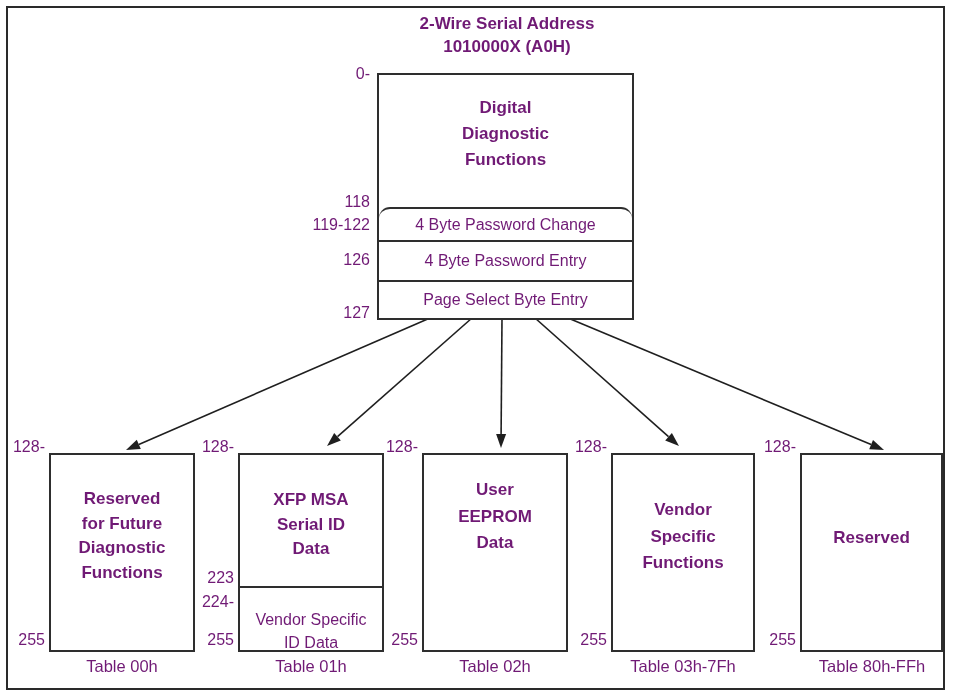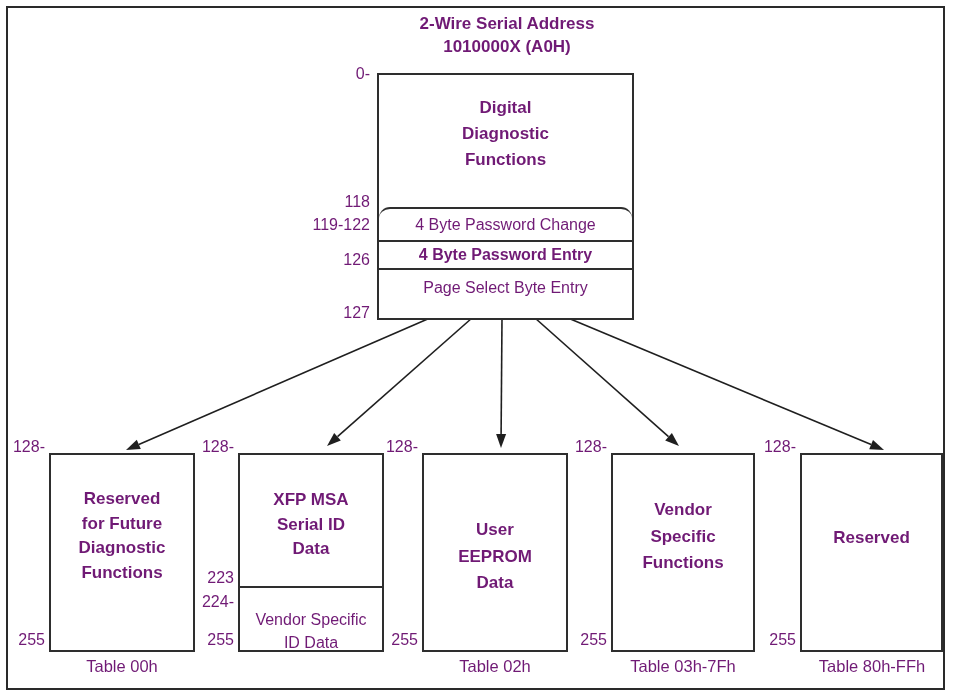--- a/index.html
+++ b/index.html
@@ -25,21 +25,21 @@
   .sec { box-sizing:border-box; }
   .sec-ddf {
     height:132px; text-align:center; font-weight:bold; font-size:17px;
     line-height:26px; padding-top:20px;
   }
   .row {
     display:flex; align-items:center; justify-content:center;
     border-top:2px solid #2e2e2e; font-size:16px; white-space:nowrap;
   }
   .row-1 { height:33px;border-radius:11px; }
-  .row-2 { height:28px;font-weight:bold; }
+  .row-2 { height:40px; }
   .row-3 { height:38px; }
   .lbl {
     position:absolute; font-size:16px; line-height:16px;
     text-align:right; white-space:nowrap;
   }
   .lbl-main { left:250px; width:120px; }
   .tlbl { width:70px; }
   .tbox { top:453px; height:199px; }
   .tbox-lines { text-align:center; font-weight:bold; font-size:17px; }
   .sub-sec {
@@ -122,22 +122,23 @@
     </div>
     <div class="sub-sec">
       <div>Vendor Specific</div>
       <div>ID Data</div>
     </div>
   </div>
   <div class="lbl tlbl" style="left:164px; top:439px">128-</div>
   <div class="lbl tlbl" style="left:164px; top:570px">223</div>
   <div class="lbl tlbl" style="left:164px; top:594px">224-</div>
   <div class="lbl tlbl" style="left:164px; top:632px">255</div>
+  <div class="caption" style="left:231px">Table 01h</div>
 
-  <div class="box tbox tbox-lines" style="left:422px; width:146px; padding-top:62px; line-height:26.5px">
+  <div class="box tbox tbox-lines" style="left:422px; width:146px; padding-top:22px; line-height:26.5px">
     <div>User</div>
     <div>EEPROM</div>
     <div>Data</div>
   </div>
   <div class="lbl tlbl" style="left:348px; top:439px">128-</div>
   <div class="lbl tlbl" style="left:348px; top:632px">255</div>
   <div class="caption" style="left:415px">Table 02h</div>
 
   <div class="box tbox tbox-lines" style="left:611px; width:144px; padding-top:42px; line-height:26.5px">
     <div>Vendor</div>

